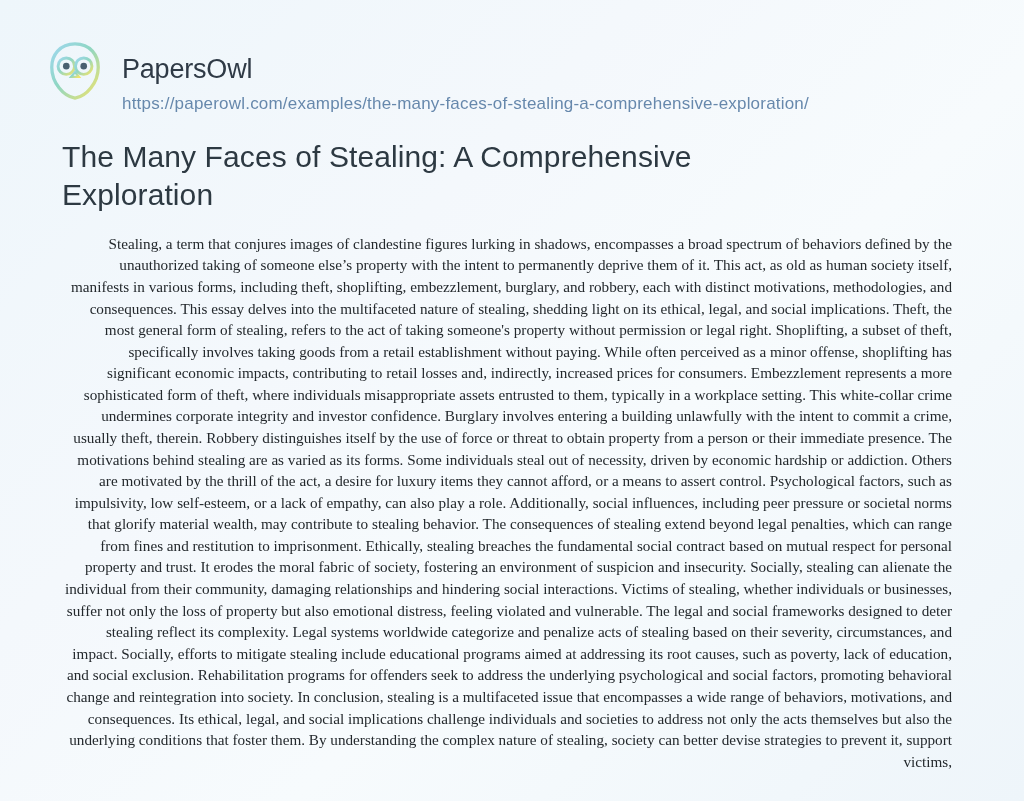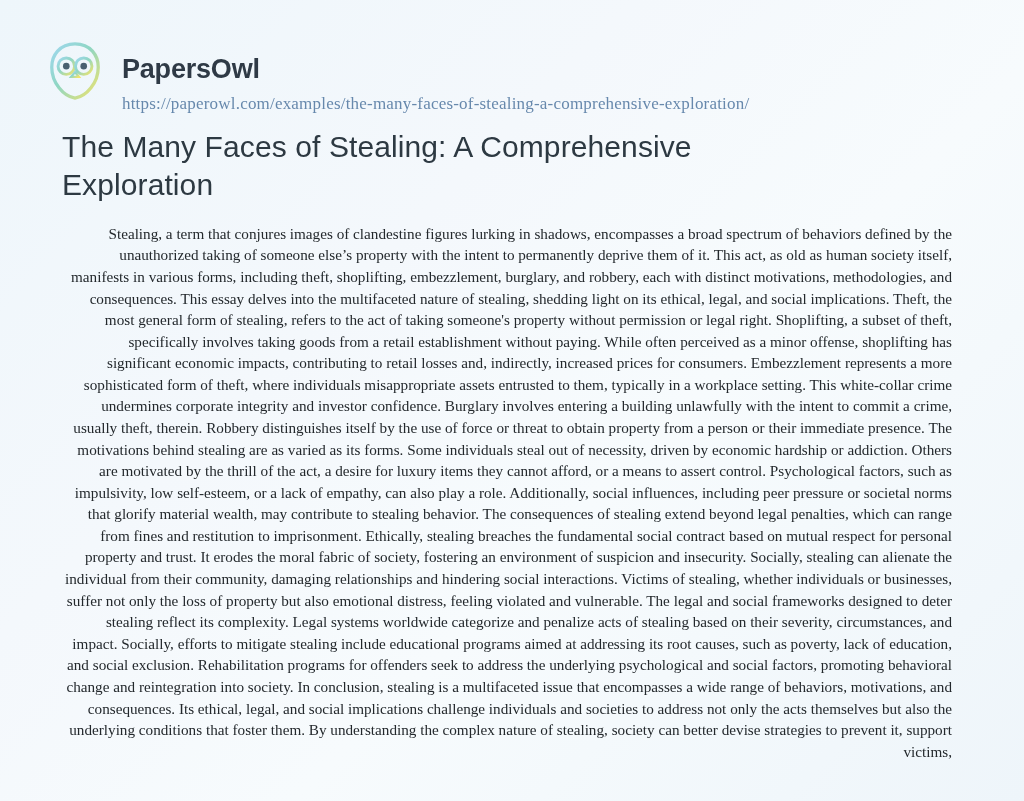--- a/index.html
+++ b/index.html
@@ -48,45 +48,45 @@
     display: block;
   }
   .brand-block {
     display: flex;
     flex-direction: column;
     justify-content: center;
     padding-top: 2px;
   }
   .brand-name {
     font-size: 27px;
-    font-weight: bold;
+    font-weight: normal;
     color: #2f3a46;
     letter-spacing: -0.2px;
     line-height: 1.1;
     font-family: "Liberation Sans", sans-serif;
     margin-top: 17px;
   }
   .brand-url {
     margin-top: 10px;
     font-size: 17px;
     color: #5b7fa6;
     letter-spacing: 0.2px;
-    font-family: Liberation Serif, serif;
+    font-family: Liberation Sans, sans-serif;
     opacity: 0.92;
   }
   .content {
     padding: 22px 58px 0 48px;
   }
   .doc-title {
     font-family: "Liberation Sans", sans-serif;
     font-size: 30px;
     line-height: 1.28;
     font-weight: normal;
     color: #2d3942;
-    margin: 0 0 18px 0;
+    margin: 10px 0 18px 0;
     max-width: 660px;
     letter-spacing: 0.1px;
   }
   .doc-body {
     font-family: "Liberation Serif", serif;
     font-size: 15.2px;
     line-height: 1.42;
     color: #23282c;
     text-align: right;
     margin: 0;

